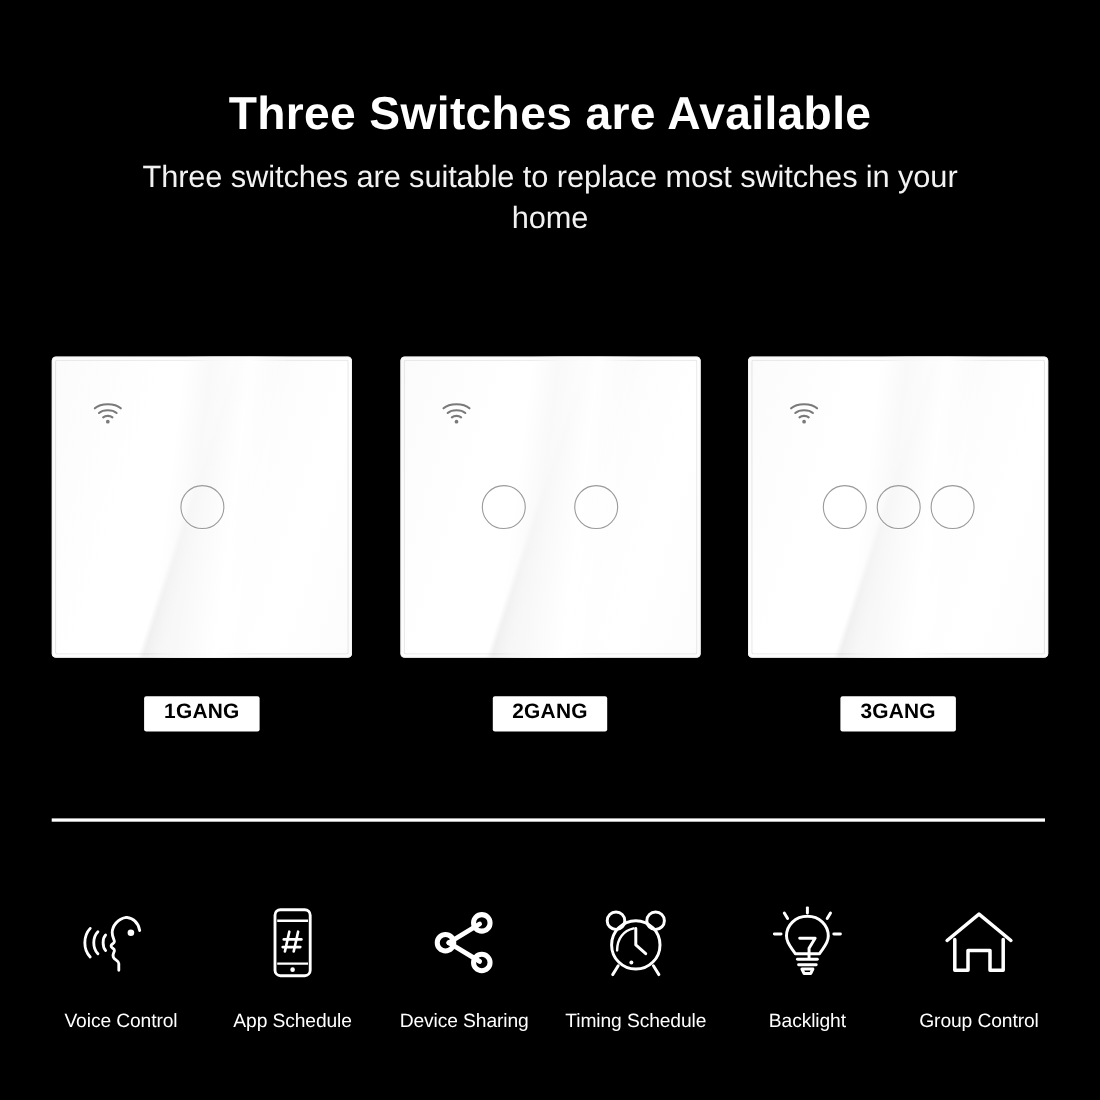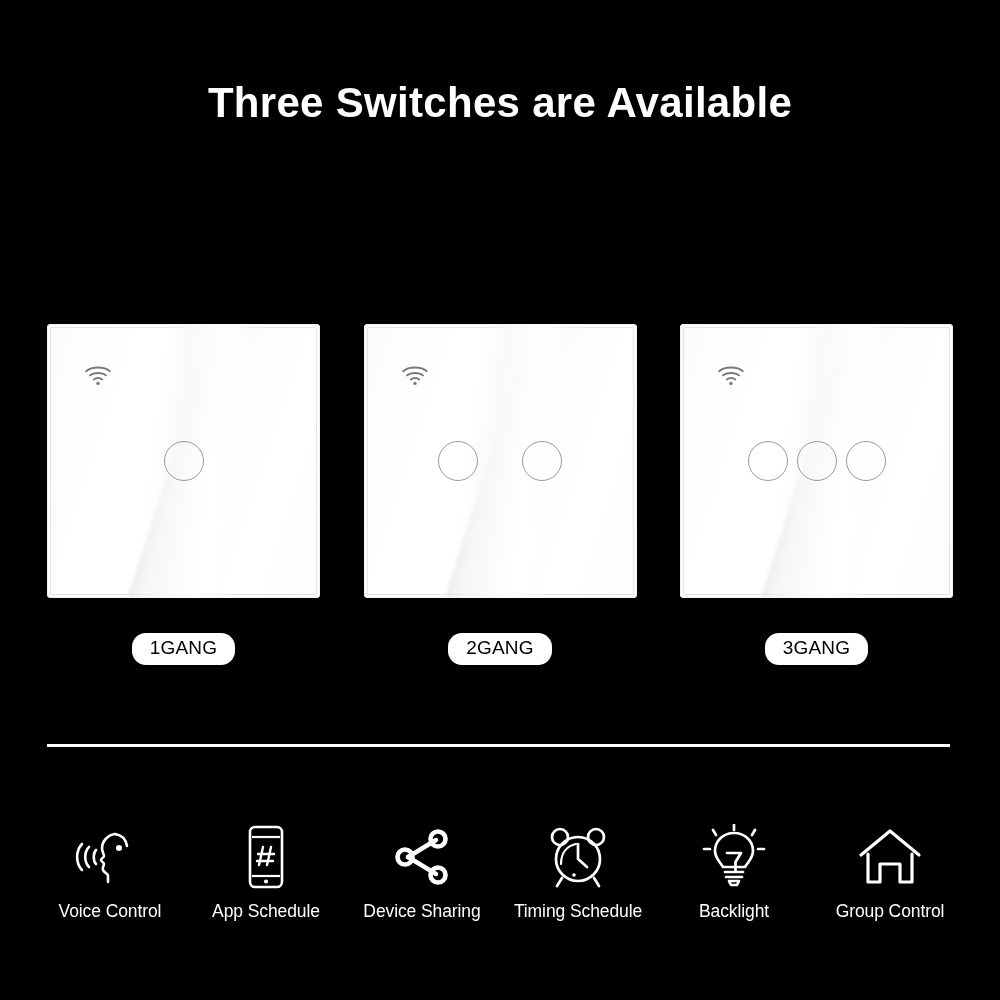--- a/index.html
+++ b/index.html
@@ -130,23 +130,23 @@
     box-sizing: border-box;
     box-shadow: 0 1px 1px rgba(255,255,255,0.9);
   }
 
   
   .gang-label {
     margin-top: 35px;
     background: #ffffff;
     color: #000000;
     font-size: 19px;
-    font-weight: normal;
+    font-weight: bold;
     padding: 5px 18px 6px;
-    border-radius: 14px;
+    border-radius: 2px;
     line-height: 1.1;
     letter-spacing: 0.2px;
   }
 
   
   .divider {
     position: absolute;
     top: 744px;
     left: 47px;
     width: 903px;
@@ -170,33 +170,34 @@
     align-items: center;
     width: 156px;
   }
   .feature-icon {
     height: 70px;
     display: flex;
     align-items: center;
     justify-content: center;
   }
   .feature-label {
-    margin-top: 9px;
+    margin-top: 26px;
     font-size: 17.5px;
     color: #ffffff;
     text-align: center;
     white-space: nowrap;
     letter-spacing: -0.1px;
   }
 </style>
 </head>
 <body>
 
 <div class="header">
   <h1 class="title">Three Switches are Available</h1>
+  <p class="subtitle">Three switches are suitable to replace most switches in your home</p>
 </div>
 
 <div class="panels-row">
 
   <div class="panel-col">
     <div class="switch-panel">
       <div class="sheen"></div>
       <svg class="wifi-icon" viewBox="0 0 30 24">
         <g fill="none" stroke="#7a7a7a" stroke-width="1.9" stroke-linecap="round">
           <path d="M3.2 8.2 C8.6 3.2, 21.4 3.2, 26.8 8.2"></path>

